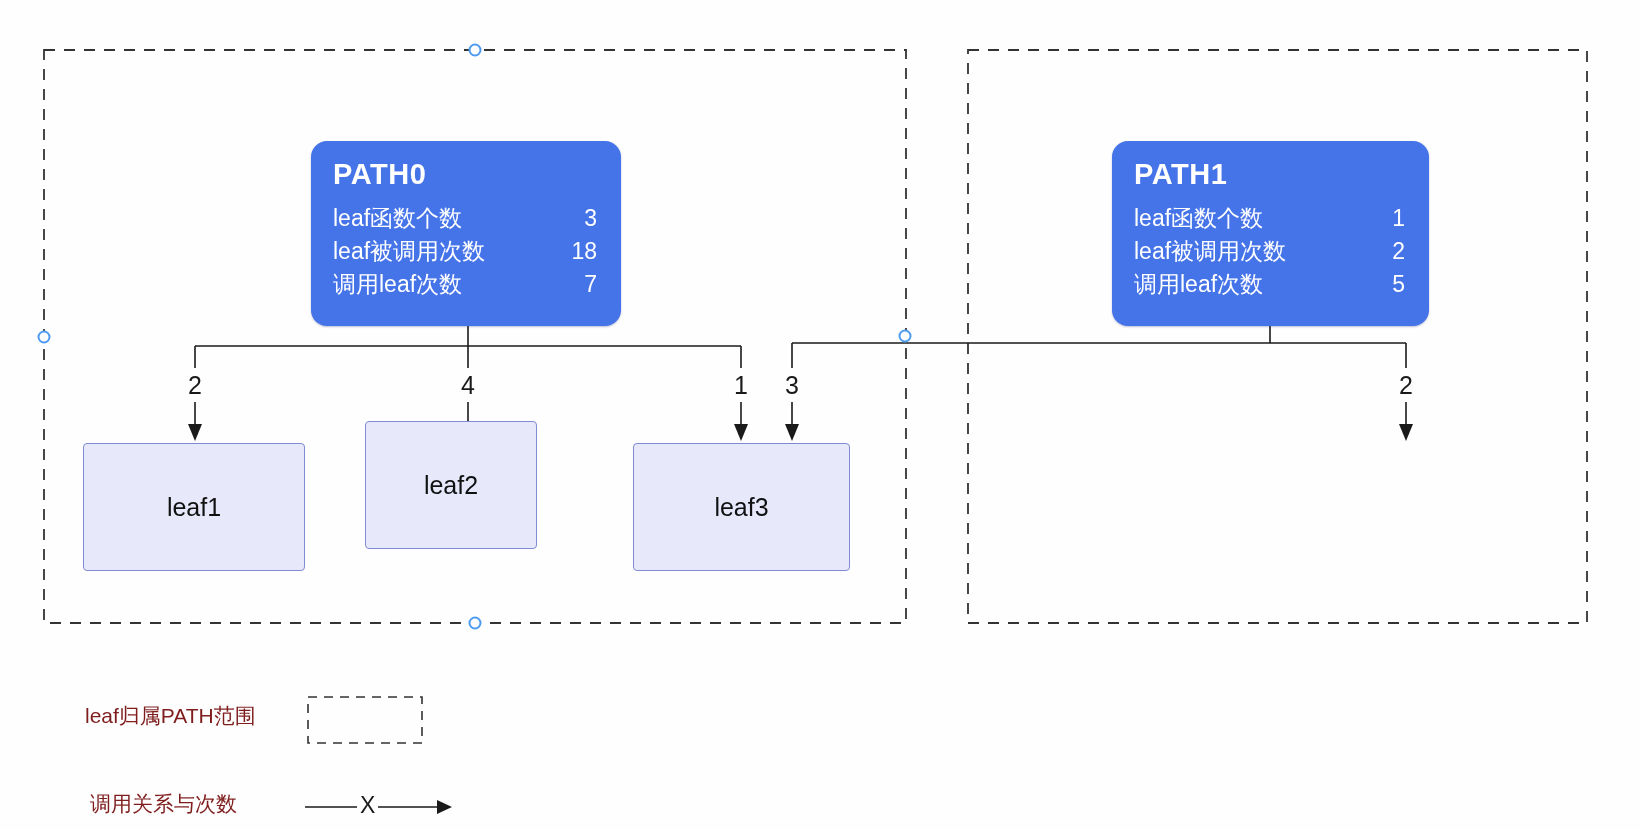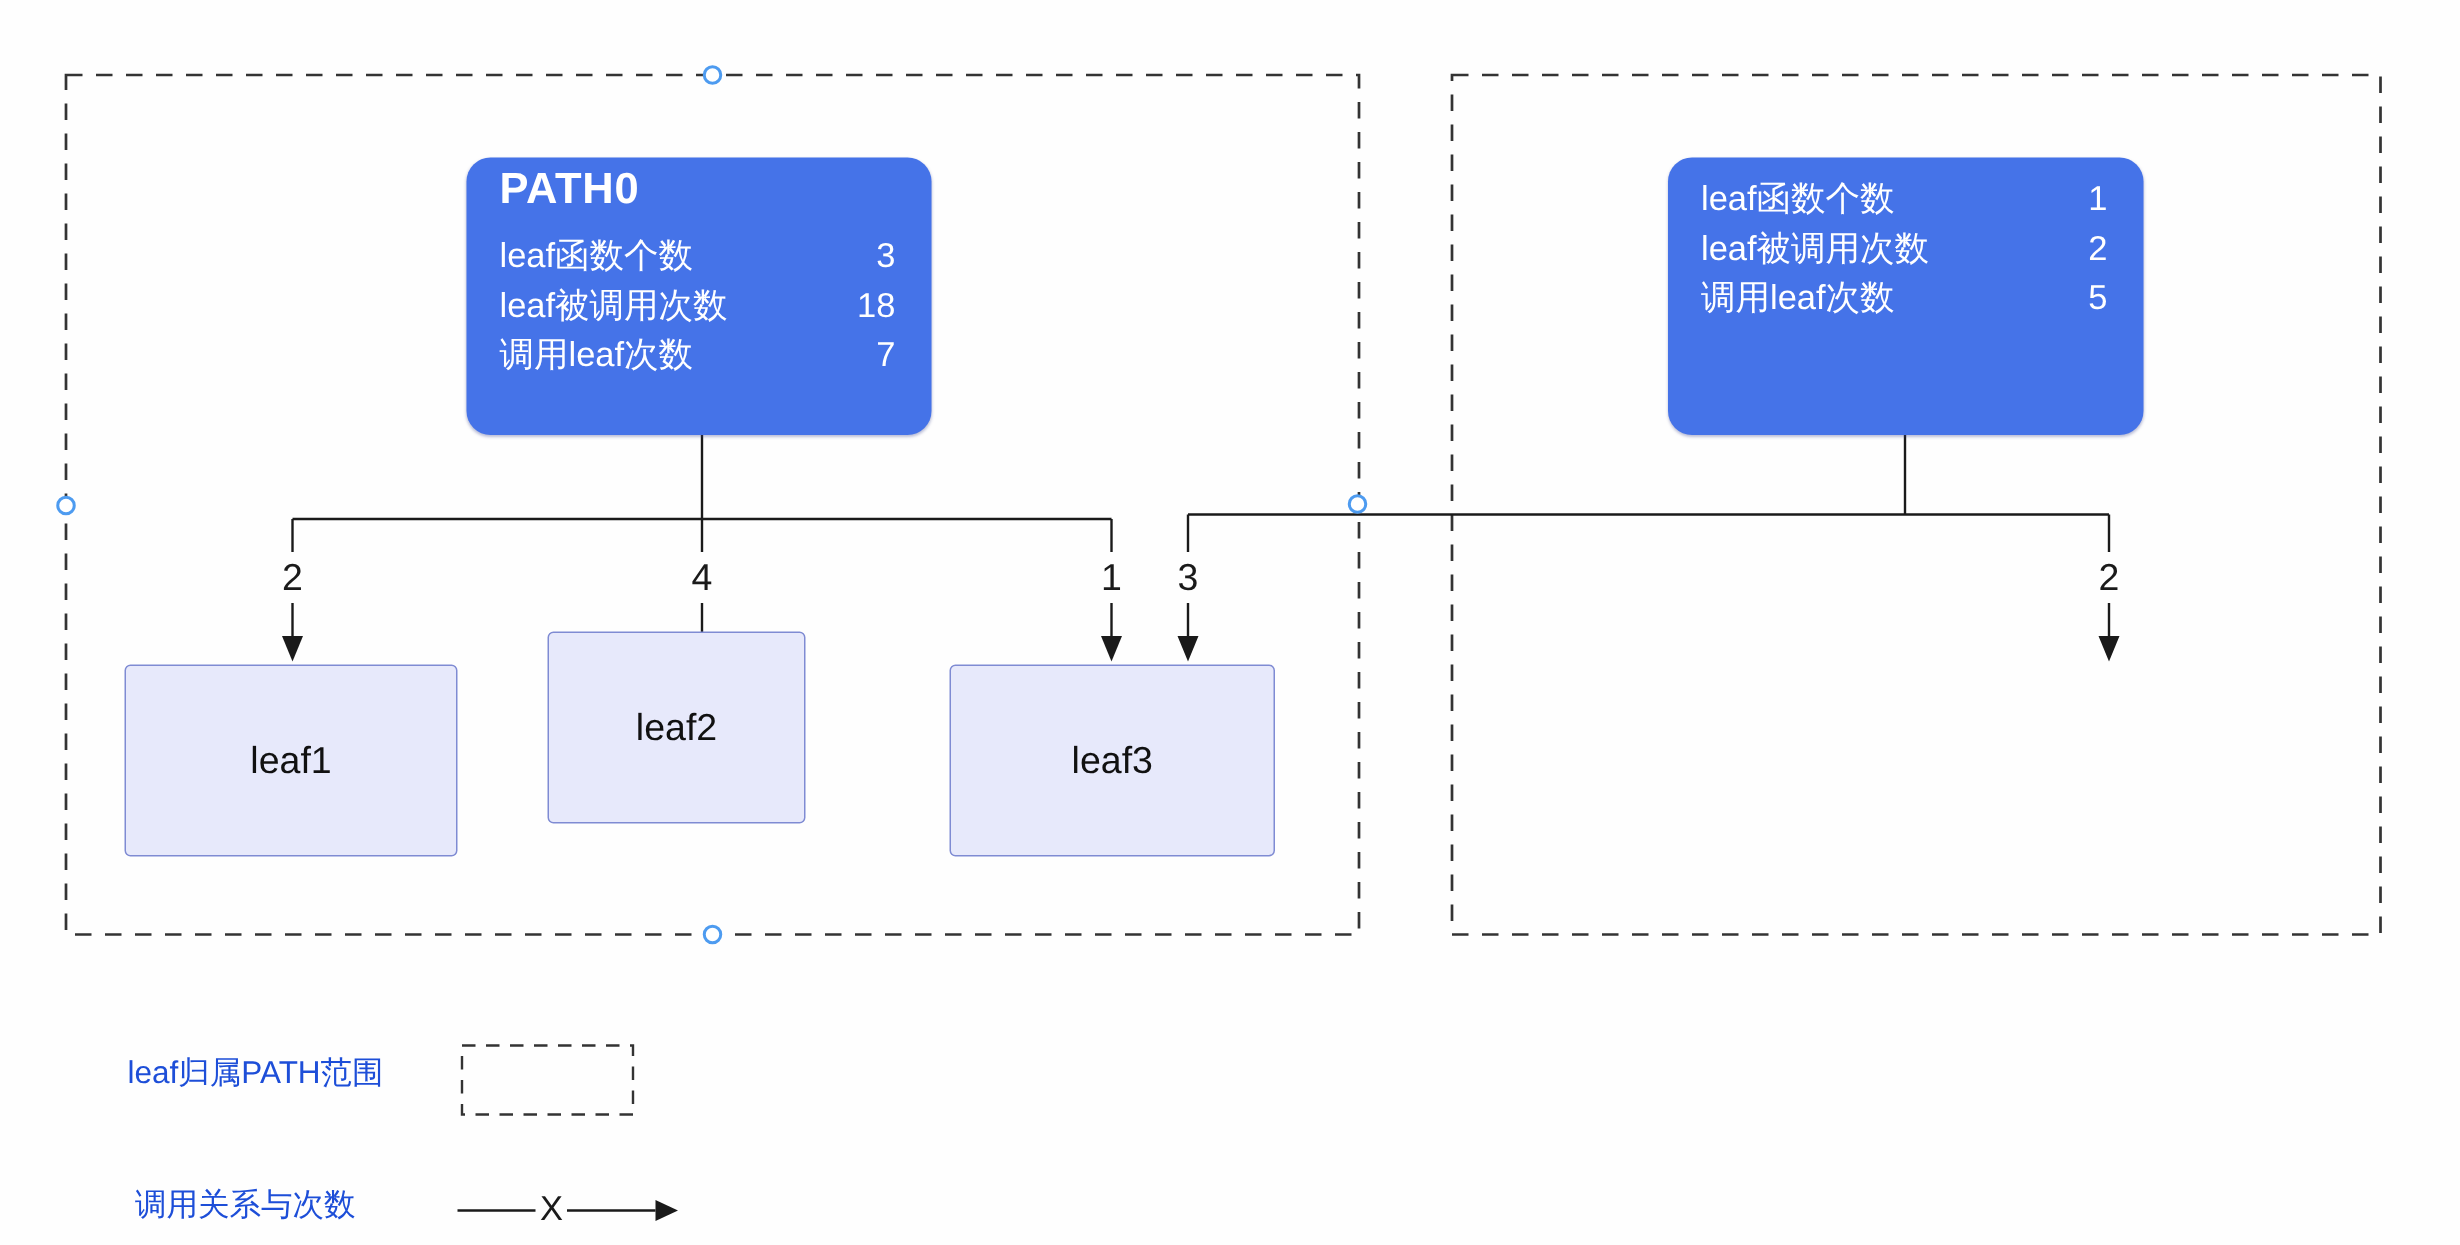--- a/index.html
+++ b/index.html
@@ -3,40 +3,41 @@
 <meta charset="utf-8">
 <style>
   html,body{margin:0;padding:0;background:#ffffff;}
   #canvas{
     position:relative;width:1640px;height:830px;background:#fefefe;overflow:hidden;
     font-family:"Liberation Sans","DejaVu Sans",sans-serif;
   }
   #wires{position:absolute;left:0;top:0;width:1640px;height:830px;}
   .path-box{
     position:absolute;box-sizing:border-box;border-radius:16px;
-    background:#4573E8;color:#ffffff;padding:2px 24px 0 22px;
+    background:#4573E8;color:#ffffff;padding:14px 24px 0 22px;
     box-shadow:0 1px 2px rgba(60,70,140,.35);
+    margin-top:36px;
   }
   .path-title{font-size:29px;font-weight:700;letter-spacing:.5px;line-height:38px;}
   .path-stats{margin-top:9px;}
   .stat-row{display:flex;justify-content:space-between;font-size:23px;line-height:33px;}
   .stat-label{font-weight:400;}
   .stat-value{font-weight:400;}
   .leaf-box{
     position:absolute;box-sizing:border-box;border-radius:4px;
     background:#E7E9FB;border:1px solid #7F8BD3;
     display:flex;align-items:center;justify-content:center;
     font-size:25px;color:#111111;
   }
   .edge-label{
     position:absolute;background:#fefefe;color:#1a1a1a;
     font-size:25px;text-align:center;line-height:34px;
   }
   .legend-text{
-    position:absolute;color:#1d4ed8;font-size:21px;line-height:28px;white-space:nowrap;
+    position:absolute;color:#7f1d1d;font-size:21px;line-height:28px;white-space:nowrap;
   }
   .legend-x{
     position:absolute;background:#fefefe;color:#1a1a1a;font-size:23px;
     line-height:28px;padding:0 3px;text-align:center;
   }
 </style>
 </head>
 <body>
 
 <div id="canvas">
@@ -83,20 +84,21 @@
         <span class="stat-value">18</span>
       </div>
       <div class="stat-row">
         <span class="stat-label">调用leaf次数</span>
         <span class="stat-value">7</span>
       </div>
     </div>
   </div>
 
   <div class="path-box" style="left:1112px;top:105px;width:317px;height:185px;">
+    <div class="path-title">PATH1</div>
     <div class="path-stats">
       <div class="stat-row">
         <span class="stat-label">leaf函数个数</span>
         <span class="stat-value">1</span>
       </div>
       <div class="stat-row">
         <span class="stat-label">leaf被调用次数</span>
         <span class="stat-value">2</span>
       </div>
       <div class="stat-row">

